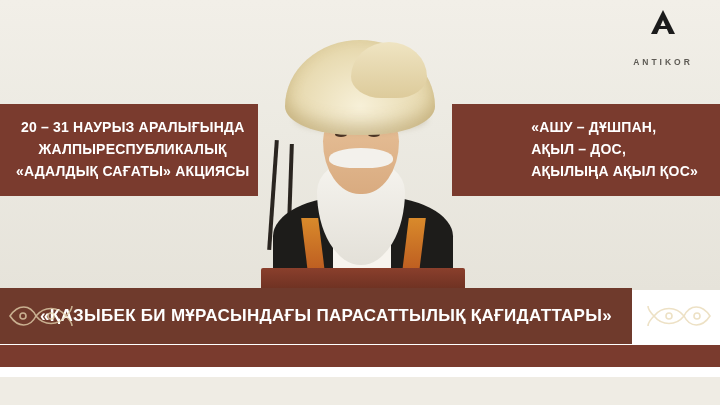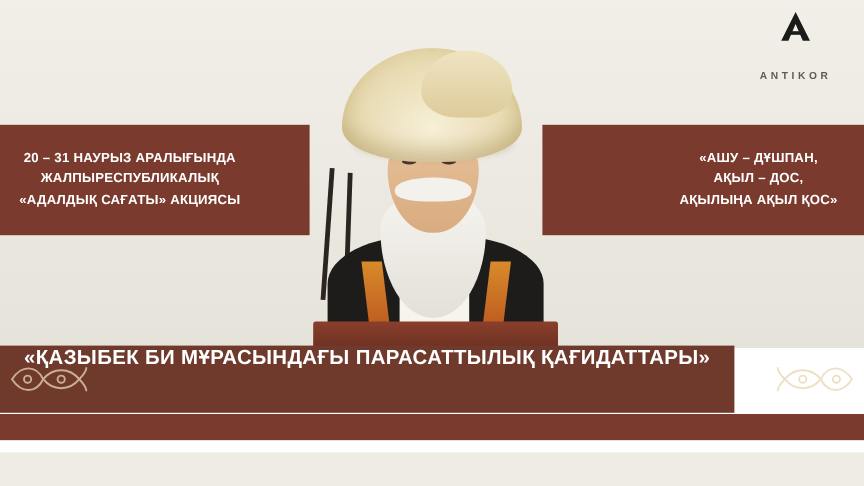--- a/index.html
+++ b/index.html
@@ -178,37 +178,39 @@
   }
   .ribbon.right {
     left: 452px;
     width: 268px;
     justify-content: flex-end;
     padding-right: 22px;
     box-sizing: border-box;
   }
   .ribbon-text {
     color: #ffffff;
-    font-size: 11px;
+    font-size: 14px;
     font-weight: 700;
     line-height: 1.55;
     letter-spacing: .2px;
     text-align: center;
     white-space: pre-line;
   }
-  .ribbon.right .ribbon-text { text-align: center; }
+  .ribbon.right .ribbon-text { text-align: left; }
 
   
   .title-bar {
     position: absolute;
     left: 0; top: 288px;
     width: 612px; height: 56px;
     background: #6f3a2c;
     display: flex;
+    align-items: center;
     justify-content: center;
+    padding-left: 20px;
   }
   .title-text {
     color: #ffffff;
     font-size: 17px;
     font-weight: 700;
     letter-spacing: .3px;
     text-align: center;
   }
   .ornament {
     position: absolute;

